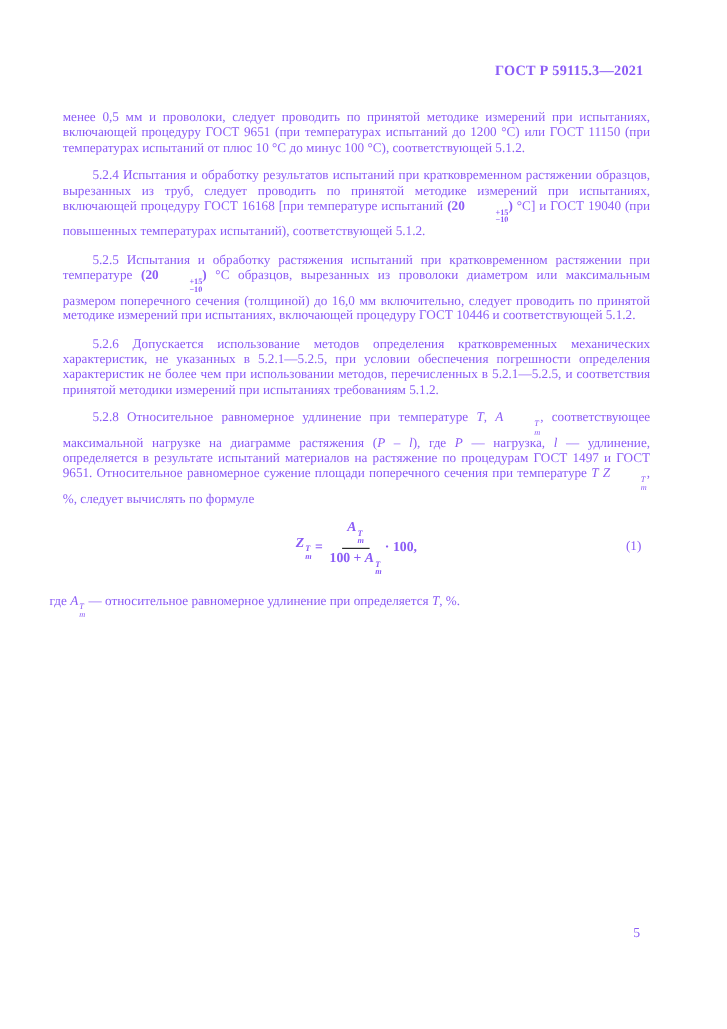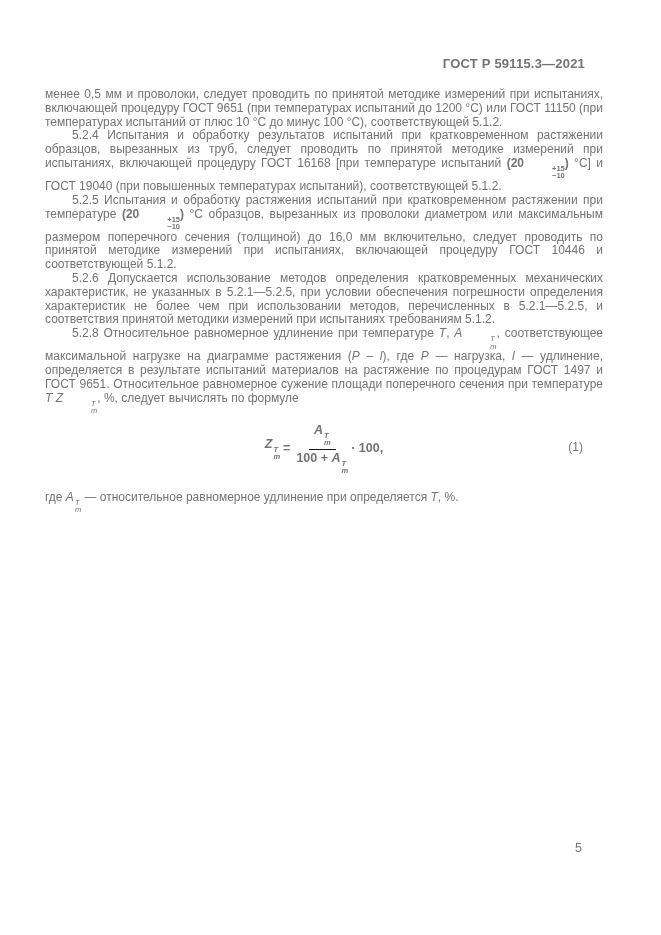--- a/index.html
+++ b/index.html
@@ -1,22 +1,22 @@
 <!DOCTYPE html>
 <html><head>
 <meta charset="utf-8">
 <style>
   html, body { margin: 0; padding: 0; background: #ffffff; }
   .page {
     position: relative;
     width: 661px;
     height: 935px;
     background: #ffffff;
-    font-family: Liberation Sans, sans-serif;
-    color: #737373;
+    font-family: Liberation Serif, serif;
+    color: #8b5cf6;
     overflow: hidden;
   }
   .header {
     position: absolute;
     top: 56px;
     left: 45px;
     right: 76px;
     text-align: right;
     font-weight: bold;
     font-size: 13px;
@@ -24,21 +24,21 @@
   }
   .content {
     position: absolute;
     top: 88px;
     left: 45px;
     width: 558px;
     font-size: 12px;
     line-height: 13.8px;
     text-align: justify;
   }
-  .para { margin: 0; }
+  .para { margin: 12px; }
   .para.ind { text-indent: 27px; }
   .i { font-style: italic; }
   .b { font-weight: bold; }
   
   .stk {
     display: inline-flex;
     flex-direction: column;
     vertical-align: -4px;
     line-height: 1;
     text-align: left;

